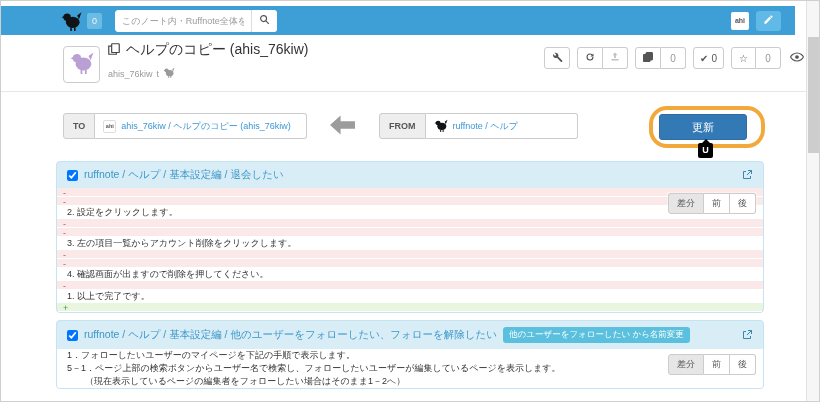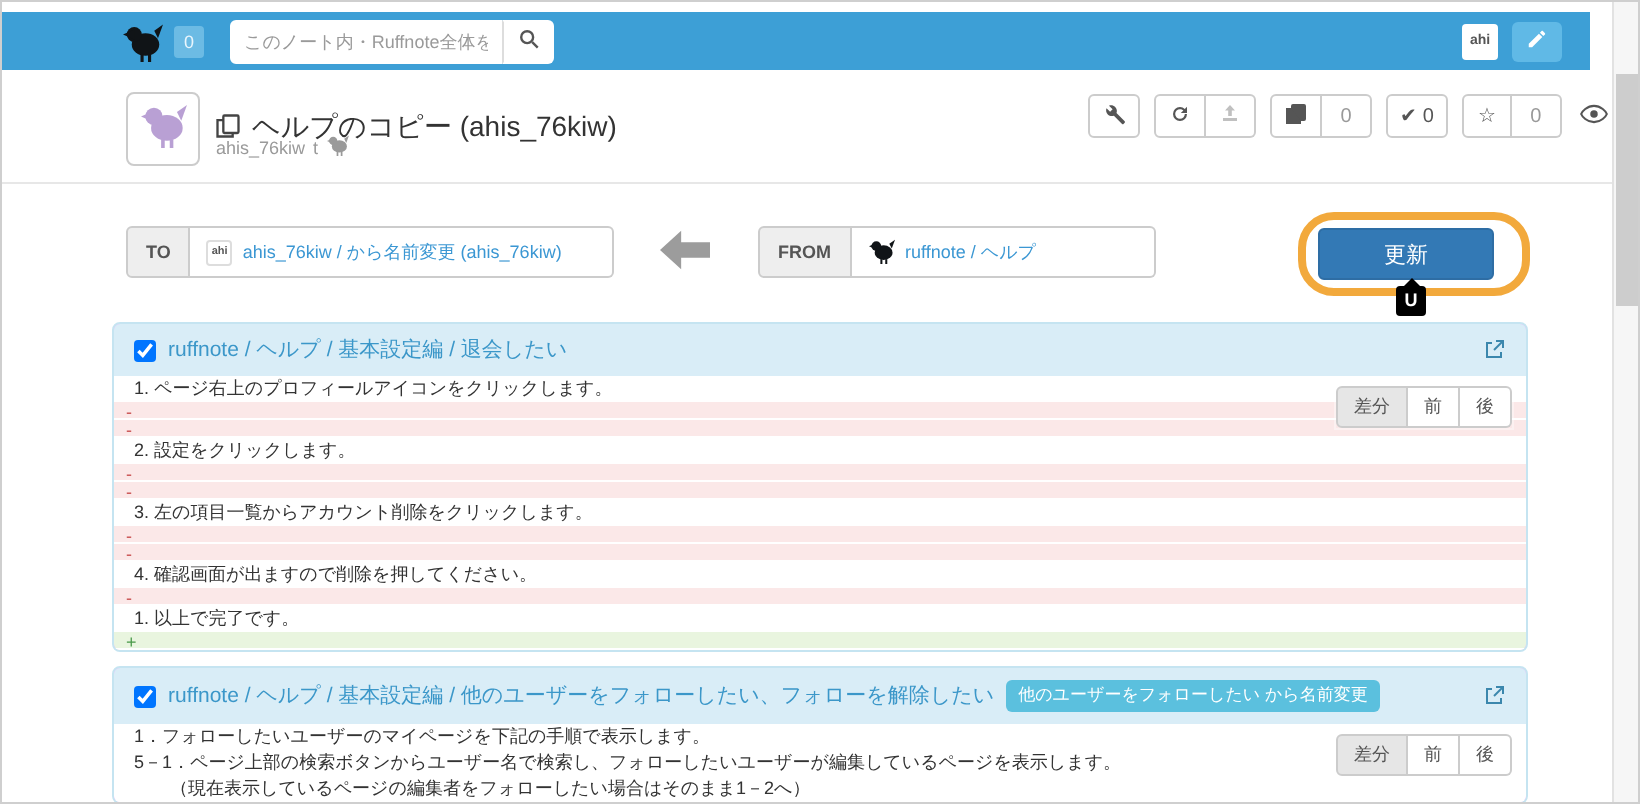--- a/index.html
+++ b/index.html
@@ -18,21 +18,21 @@
   .search-btn { width:26px; height:22px; background:#fff; border:1px solid #fff; border-left:1px solid #ddd; border-radius:0 3px 3px 0; display:flex; align-items:center; justify-content:center; cursor:pointer; }
   .search-btn svg { width:11px; height:11px; }
   .nav-right { margin-left:auto; margin-right:14px; display:flex; align-items:center; gap:7px; }
   .nav-avatar { width:18px; height:18px; background:#fff; border-radius:2px; font-size:7px; font-weight:bold; color:#555; display:flex; align-items:center; justify-content:center; cursor:pointer; }
   .nav-edit { width:25px; height:20px; background:#60b9e6; border:none; border-radius:3px; display:flex; align-items:center; justify-content:center; cursor:pointer; }
   .nav-edit svg { width:11px; height:11px; fill:#fff; }
 
   
   .note-avatar { position:absolute; top:45px; left:62px; width:37px; height:37px; border:1px solid #ccc; border-radius:4px; background:#fff; display:flex; align-items:center; justify-content:center; }
   .note-avatar svg { width:24px; height:23px; fill:#b9a0d4; }
-  .title-row { position:absolute; top:54px; left:106px; display:flex; align-items:flex-end; gap:5px; color:#333; font-size:14px; }
+  .title-row { position:absolute; top:40px; left:106px; display:flex; align-items:flex-end; gap:5px; color:#333; font-size:14px; }
   .title-row svg { width:14px; height:14px; stroke:#444; fill:none; stroke-width:2; }
   .subtitle { position:absolute; top:66px; left:107px; display:flex; align-items:center; gap:4px; font-size:9px; color:#9a9a9a; }
   .subtitle svg { width:12px; height:11px; fill:#9a9a9a; }
 
   .header-toolbar { position:absolute; top:46px; left:543px; display:flex; align-items:center; gap:7px; }
   .btn-group { display:flex; }
   .tb-btn { height:22px; min-width:25px; border:1px solid #ccc; background:#fff; color:#555; font-size:10px; display:flex; align-items:center; justify-content:center; gap:3px; padding:0 6px; cursor:pointer; border-radius:3px; }
   .btn-group .tb-btn { border-radius:0; border-left-width:0; }
   .btn-group .tb-btn:first-child { border-radius:3px 0 0 3px; border-left-width:1px; }
   .btn-group .tb-btn:last-child { border-radius:0 3px 3px 0; }
@@ -202,21 +202,21 @@
       <span>818</span>
     </div>
   </div>
 
   <div class="hr"></div>
 
   <div class="merge-group to-group">
     <span class="addon">TO</span>
     <span class="mbox to-box">
       <span class="mini-avatar">ahi</span>
-      <a href="#">ahis_76kiw / から名前変更 (ahis_76kiw)</a>
+      <a href="#">ahis_76kiw / ヘルプのコピー (ahis_76kiw)</a>
     </span>
   </div>
   <div class="merge-arrow">
     <svg viewBox="0 0 26 20">
         <path d="M11 0v6h15v8H11v6L0 10z"></path>
       </svg>
   </div>
   <div class="merge-group from-group">
     <span class="addon">FROM</span>
     <span class="mbox from-box">
@@ -241,21 +241,20 @@
       <div class="panel-header">
         <input type="checkbox" checked="" style="">
         <a class="panel-title" href="#">ruffnote / ヘルプ / 基本設定編 / 退会したい</a>
         <span class="ext-link"><svg viewBox="0 0 24 24">
               <path d="M10 5H5v14h14v-5"></path>
               <path d="M14 3h7v7"></path>
               <path d="M21 3l-9 9"></path>
             </svg></span>
       </div>
       <div class="panel-body">
-        <div class="dline context">1. ページ右上のプロフィールアイコンをクリックします。</div>
         <div class="dline removed">-</div>
         <div class="dline removed">-</div>
         <div class="dline context">2. 設定をクリックします。</div>
         <div class="dline removed">-</div>
         <div class="dline removed">-</div>
         <div class="dline context">3. 左の項目一覧からアカウント削除をクリックします。</div>
         <div class="dline removed">-</div>
         <div class="dline removed">-</div>
         <div class="dline context">4. 確認画面が出ますので削除を押してください。</div>
         <div class="dline removed">-</div>

